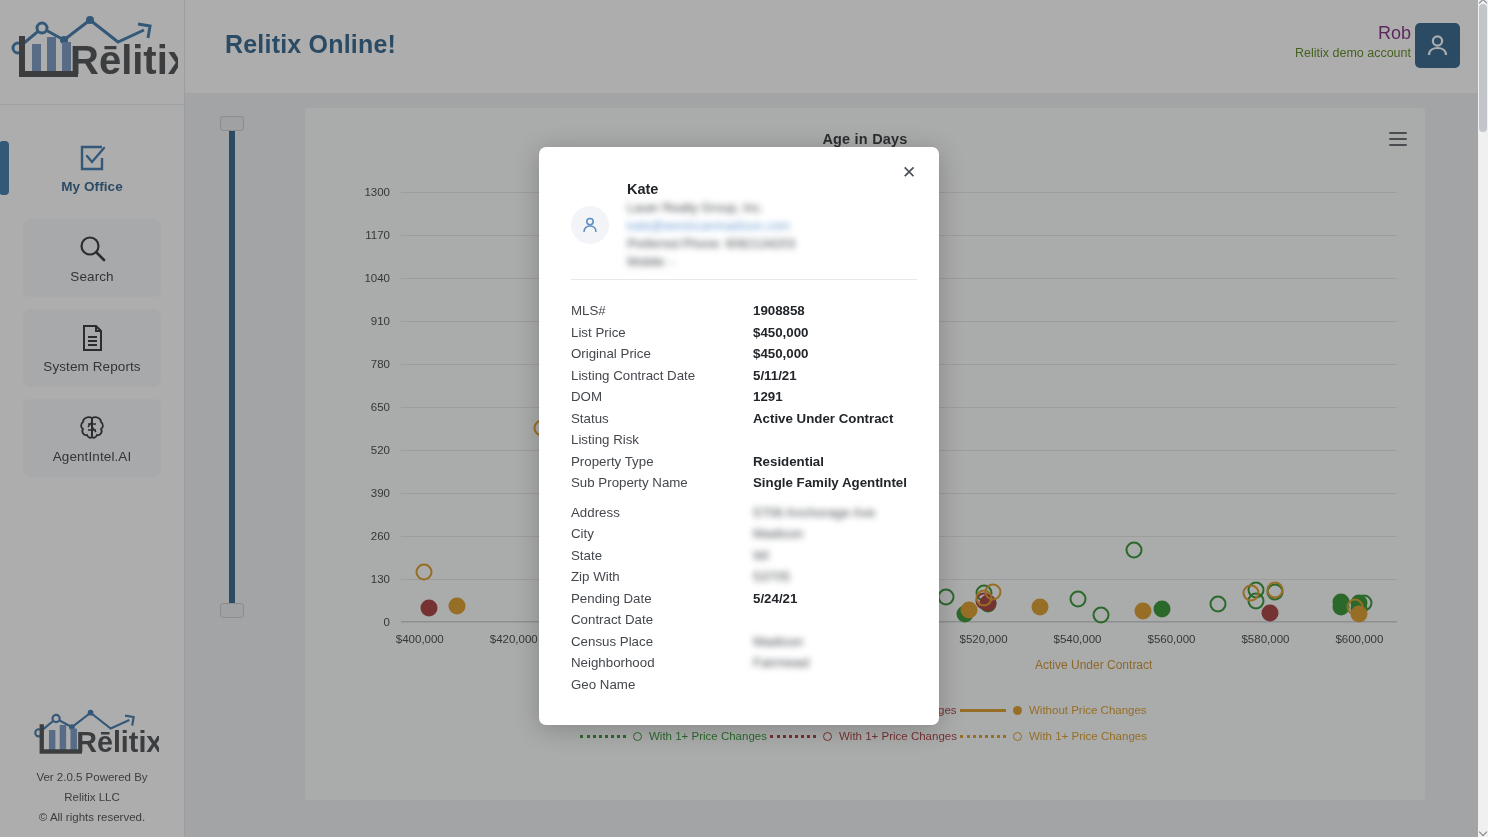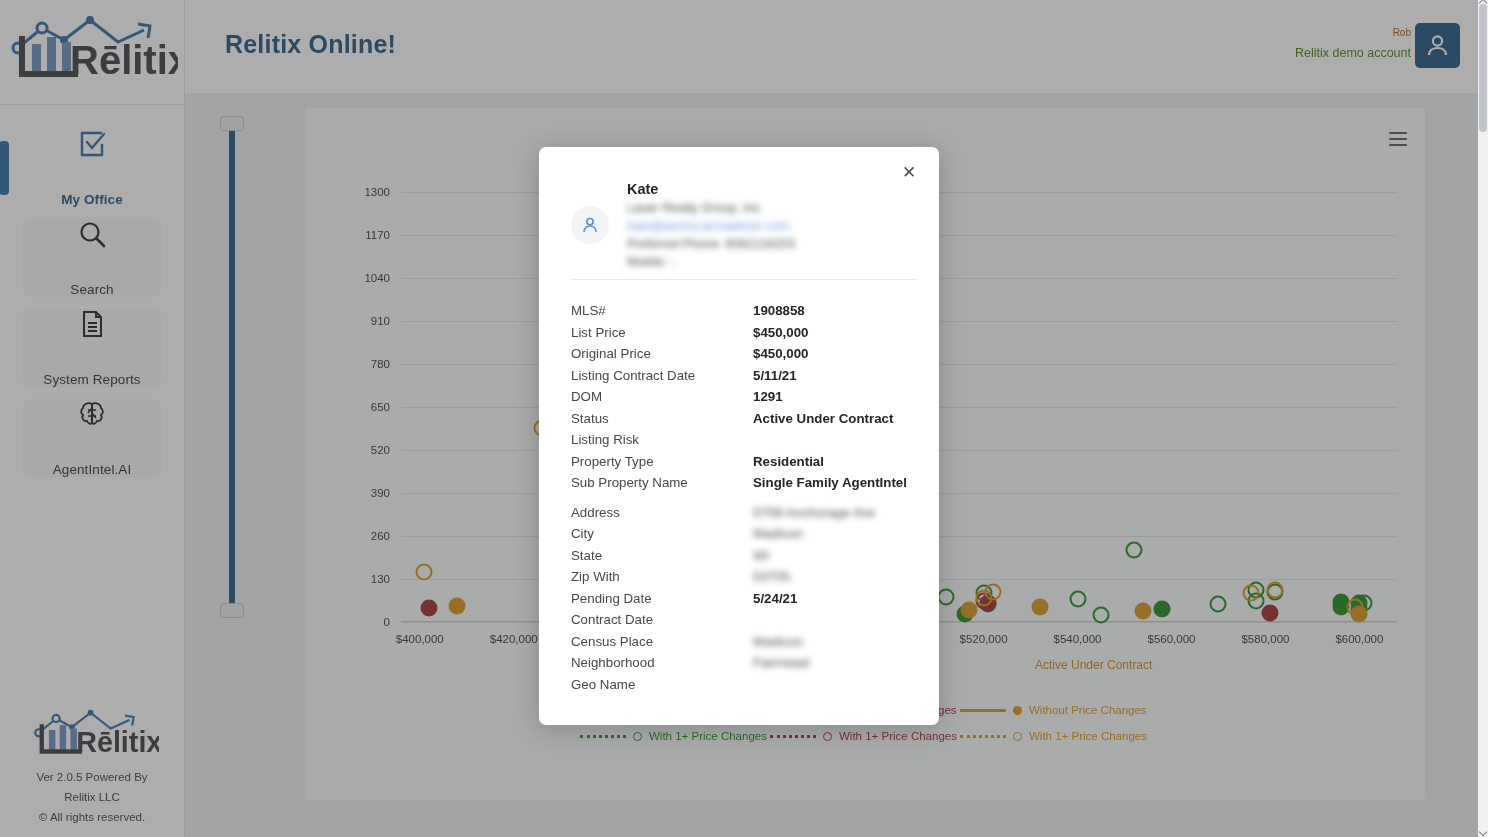--- a/index.html
+++ b/index.html
@@ -20,21 +20,21 @@
   #sidebar {
     position: absolute; left:0; top:0; width:185px; height:837px;
     background:#ffffff; border-right:1px solid #e2e4e8;
     display:flex; flex-direction:column; align-items:center;
   }
   .logo-top { margin-top:12px; width:172px; height:78px; }
   .sidebar-divider { width:185px; height:1px; background:#e6e8ec; margin-top:14px; }
   .nav-list { margin-top:24px; width:100%; display:flex; flex-direction:column; align-items:center; gap:12px; }
   .nav-item {
     position:relative; width:138px; height:78px; border-radius:7px;
-    display:flex; flex-direction:column; align-items:center; justify-content:space-between;
+    display:flex; flex-direction:column; align-items:center; justify-content:center;
     gap:6px; cursor:pointer; background:#f7f8fa;
   }
   .nav-item .nav-label { font-size:13.5px; color:#2c2f33; letter-spacing:.1px; }
   .nav-item.active { background:#ffffff; }
   .nav-item.active .nav-label { color:#1f5582; font-weight:700; }
   .nav-item.active::before {
     content:""; position:absolute; left:-24px; top:12px;
     width:10px; height:54px; border-radius:4px; background:#2f6da4;
   }
   .nav-icon { width:30px; height:30px; display:block; }
@@ -46,21 +46,21 @@
   
   #header {
     position:absolute; left:185px; top:0; width:1303px; height:93px;
     background:#ffffff;
   }
   #page-title {
     position:absolute; left:40px; top:30px;
     font-size:25px; font-weight:700; color:#1f5582; letter-spacing:.2px;
   }
   #user-block { position:absolute; right:77px; top:22px; text-align:right; }
-  #user-name { font-size:10px; color:#a16207; line-height:22px; }
+  #user-name { font-size:18px; color:#701a75; line-height:22px; }
   #user-sub  { font-size:12.5px; color:#4d7c0f; line-height:18px; }
   #avatar-btn {
     position:absolute; right:28px; top:23px; width:45px; height:45px;
     background:#1f5582; border-radius:5px; display:flex; align-items:center; justify-content:center;
     cursor:pointer;
   }
 
   
   #content { position:absolute; left:185px; top:93px; width:1303px; height:744px; background:#eef0f3; }
   #chart-card {
@@ -262,20 +262,21 @@
         <svg width="27" height="27" viewBox="0 0 27 27">
           <circle cx="13.5" cy="9" r="4.6" fill="none" stroke="#ffffff" stroke-width="2.2"></circle>
           <path d="M5 23 C5 18 9.5 16 13.5 16 C17.5 16 22 18 22 23" fill="none" stroke="#ffffff" stroke-width="2.2"></path>
         </svg>
       </div>
     </div>
 
     <div id="content">
       <div id="chart-card">
 
+        <div id="chart-title">Age in Days</div>
 
         <div id="chart-menu">
           <span></span>
             <span></span>
             <span></span>
         </div>
 
         <div id="vslider">
           <div class="vtrack"></div>
           <div class="vhandle top"></div>

